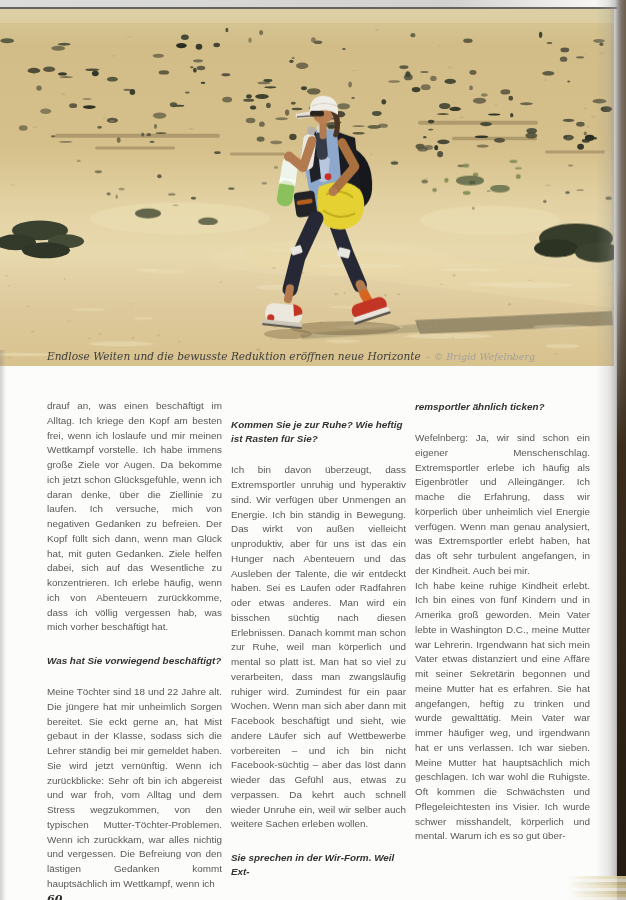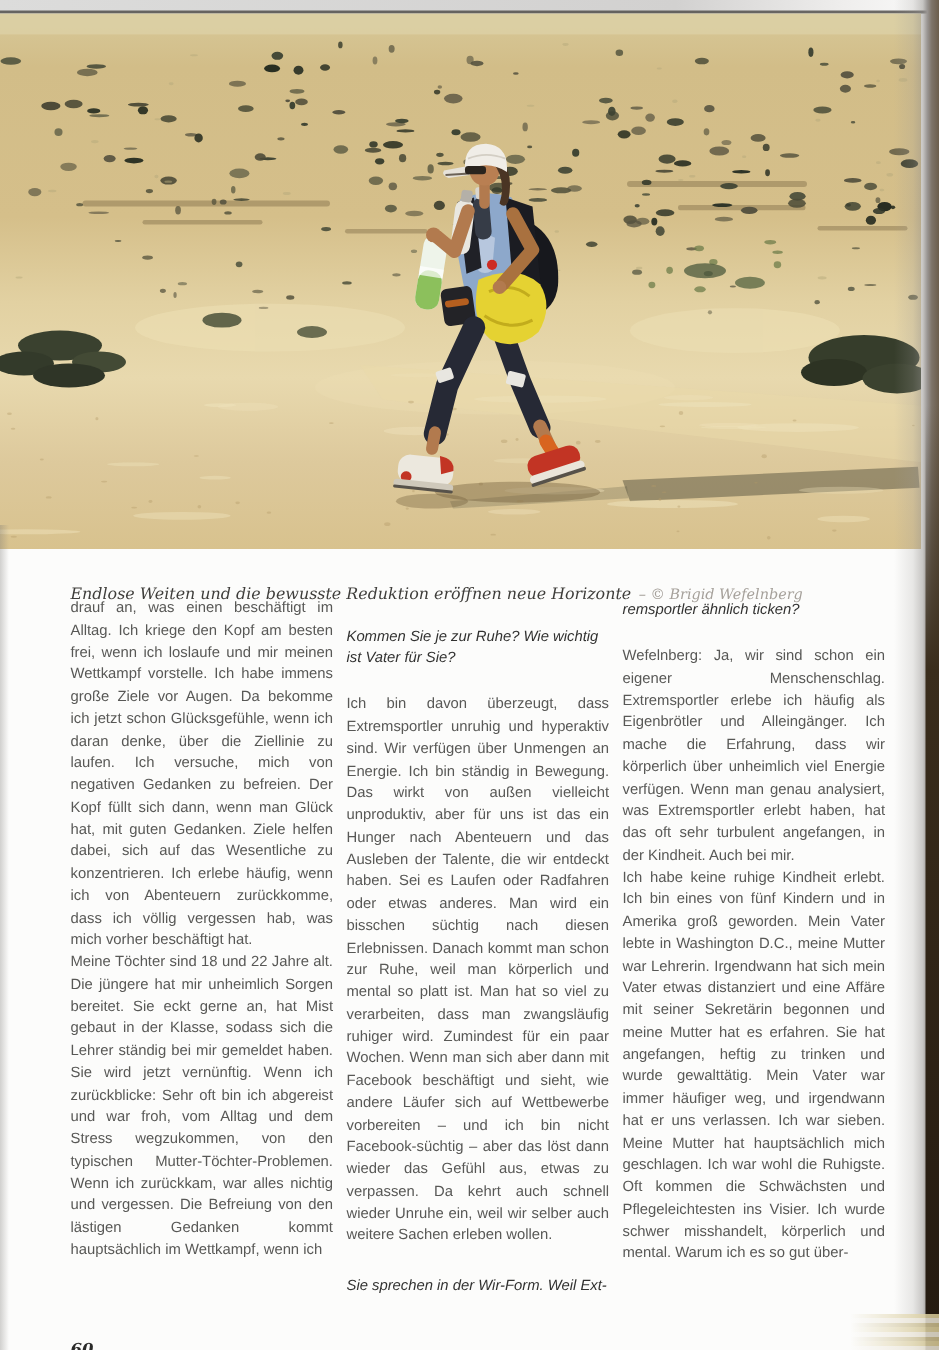--- a/index.html
+++ b/index.html
@@ -11,39 +11,39 @@
   .scan-top{
     position:absolute;left:0;top:0;width:626px;height:7px;
     background:linear-gradient(to right,#dcdcdb 0%,#d2d1d0 72%,#efeeed 90%,#fbfbfa 100%);
     border-bottom:2px solid rgba(72,70,66,.8);
   }
   .photo{
     position:absolute;left:0;top:9px;width:614px;height:357px;margin:0;
   }
   .photo svg{display:block;width:100%;height:100%;}
   .caption{
-    position:absolute;left:47px;top:390px;width:555px;
+    position:absolute;left:47px;top:350px;width:555px;
     font-family:"DejaVu Serif",serif;font-style:italic;
     font-size:10.6px;color:#3e3d3a;white-space:nowrap;
   }
   .caption .credit{
     color:#a5a09a;font-size:9.6px;margin-left:5px;
   }
   .columns{
     position:absolute;left:47px;top:399px;width:543px;
     display:flex;gap:9px;
   }
   .col{width:175px;}
   .col p{
     margin:0;font-size:9.9px;line-height:14.75px;text-align:justify;
     color:#585856;hyphens:auto;
   }
   .col .question{
     margin:19px 0 17px;font-size:9.9px;line-height:14.2px;
-    font-weight:normal;font-style:italic;color:#323231;text-align:left;
+    font-weight:bold;font-style:italic;color:#323231;text-align:left;
   }
   .col .question.mt0{margin-top:1px;}
   .col .question.mb0{margin-bottom:0;}
   .page-number{
     position:absolute;left:47px;top:854px;
     font-family:"DejaVu Serif",serif;font-weight:bold;font-style:italic;
     font-size:11px;color:#2a2a29;margin-top:39px;
   }
   .scan-right{
     position:absolute;top:0;right:0;width:30px;height:900px;
@@ -483,24 +483,25 @@
     </svg>
   </figure>
 
   <div class="caption">
     <span class="cap-text">Endlose Weiten und die bewusste Reduktion eröffnen neue Horizonte</span><span class="credit">– © Brigid Wefelnberg</span>
   </div>
 
   <div class="columns">
     <div class="col">
       <p>drauf an, was einen beschäftigt im Alltag. Ich kriege den Kopf am besten frei, wenn ich loslaufe und mir meinen Wettkampf vorstelle. Ich habe immens große Ziele vor Augen. Da bekomme ich jetzt schon Glücksgefühle, wenn ich daran denke, über die Ziellinie zu laufen. Ich versuche, mich von negativen Gedanken zu befreien. Der Kopf füllt sich dann, wenn man Glück hat, mit guten Gedanken. Ziele helfen dabei, sich auf das Wesentliche zu konzentrieren. Ich erlebe häufig, wenn ich von Abenteuern zurückkomme, dass ich völlig vergessen hab, was mich vorher beschäftigt hat.</p>
+      <h4 class="question">Was hat Sie vorwiegend beschäftigt?</h4>
       <p>Meine Töchter sind 18 und 22 Jahre alt. Die jüngere hat mir unheimlich Sorgen bereitet. Sie eckt gerne an, hat Mist gebaut in der Klasse, sodass sich die Lehrer ständig bei mir gemeldet haben. Sie wird jetzt vernünftig. Wenn ich zurückblicke: Sehr oft bin ich abgereist und war froh, vom Alltag und dem Stress wegzukommen, von den typischen Mutter-Töchter-Problemen. Wenn ich zurückkam, war alles nichtig und vergessen. Die Befreiung von den lästigen Gedanken kommt hauptsächlich im Wettkampf, wenn ich</p>
     </div>
     <div class="col">
-      <h4 class="question">Kommen Sie je zur Ruhe? Wie wichtig ist Vater für Sie?</h4>
+      <h4 class="question">Kommen Sie je zur Ruhe? Wie heftig ist Rasten für Sie?</h4>
       <p>Ich bin davon überzeugt, dass Extremsportler unruhig und hyperaktiv sind. Wir verfügen über Unmengen an Energie. Ich bin ständig in Bewegung. Das wirkt von außen vielleicht unproduktiv, aber für uns ist das ein Hunger nach Abenteuern und das Ausleben der Talente, die wir entdeckt haben. Sei es Laufen oder Radfahren oder etwas anderes. Man wird ein bisschen süchtig nach diesen Erlebnissen. Danach kommt man schon zur Ruhe, weil man körperlich und mental so platt ist. Man hat so viel zu verarbeiten, dass man zwangsläufig ruhiger wird. Zumindest für ein paar Wochen. Wenn man sich aber dann mit Facebook beschäftigt und sieht, wie andere Läufer sich auf Wettbewerbe vorbereiten – und ich bin nicht Facebook-süchtig – aber das löst dann wieder das Gefühl aus, etwas zu verpassen. Da kehrt auch schnell wieder Unruhe ein, weil wir selber auch weitere Sachen erleben wollen.</p>
       <h4 class="question mb0">Sie sprechen in der Wir-Form. Weil Ext-</h4>
     </div>
     <div class="col">
       <h4 class="question mt0">remsportler ähnlich ticken?</h4>
       <p>Wefelnberg: Ja, wir sind schon ein eigener Menschenschlag. Extremsportler erlebe ich häufig als Eigenbrötler und Alleingänger. Ich mache die Erfahrung, dass wir körperlich über unheimlich viel Energie verfügen. Wenn man genau analysiert, was Extremsportler erlebt haben, hat das oft sehr turbulent angefangen, in der Kindheit. Auch bei mir.</p>
       <p>Ich habe keine ruhige Kindheit erlebt. Ich bin eines von fünf Kindern und in Amerika groß geworden. Mein Vater lebte in Washington D.C., meine Mutter war Lehrerin. Irgendwann hat sich mein Vater etwas distanziert und eine Affäre mit seiner Sekretärin begonnen und meine Mutter hat es erfahren. Sie hat angefangen, heftig zu trinken und wurde gewalttätig. Mein Vater war immer häufiger weg, und irgendwann hat er uns verlassen. Ich war sieben. Meine Mutter hat hauptsächlich mich geschlagen. Ich war wohl die Ruhigste. Oft kommen die Schwächsten und Pflegeleichtesten ins Visier. Ich wurde schwer misshandelt, körperlich und mental. Warum ich es so gut über-</p>
     </div>
   </div>
 

